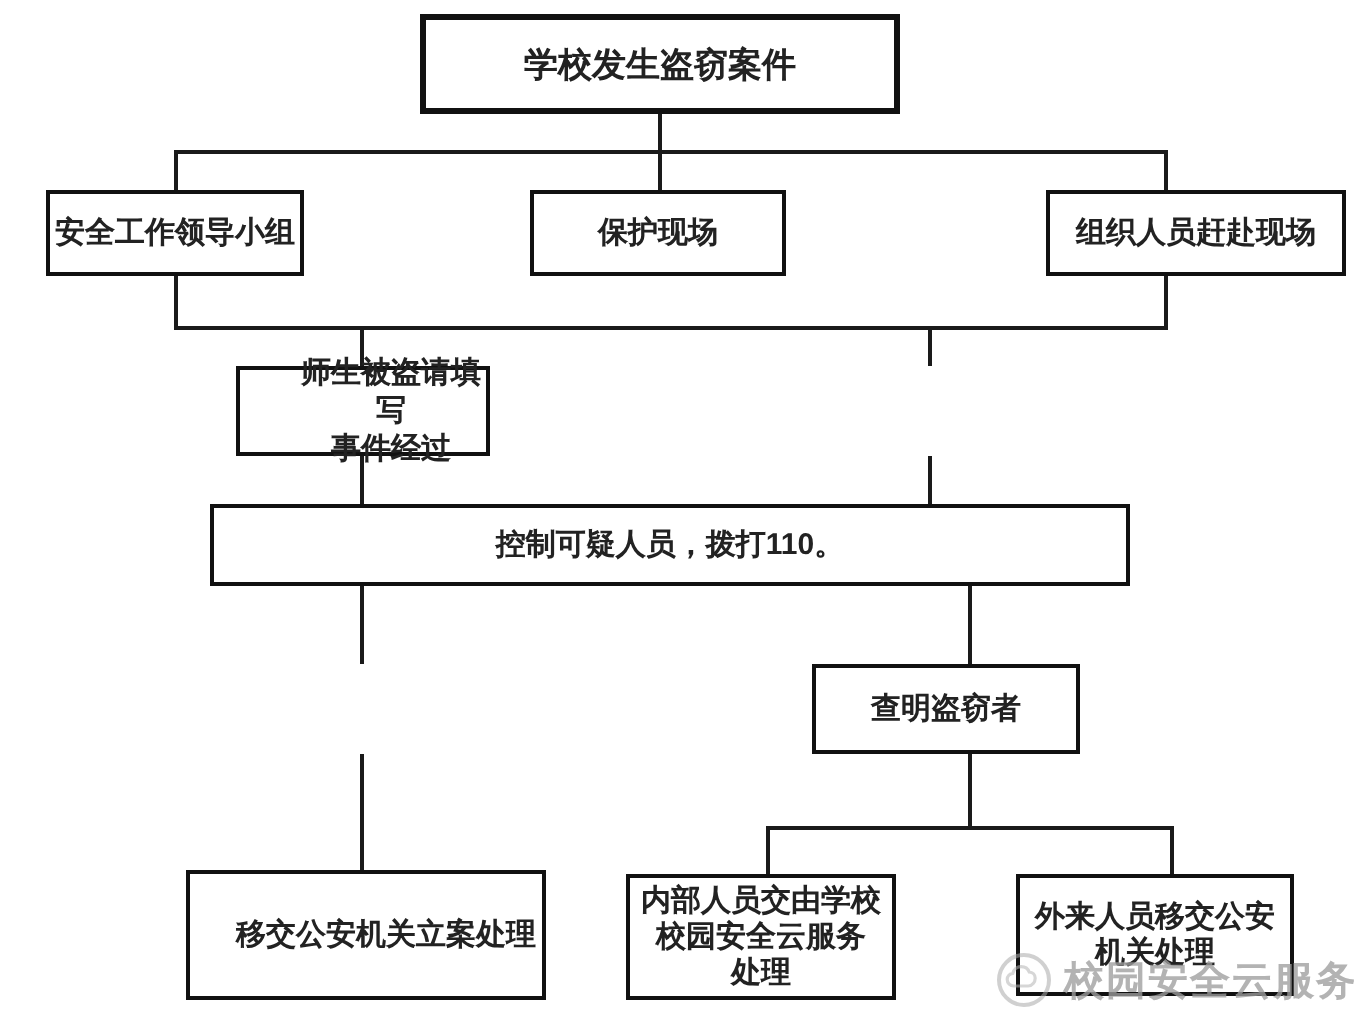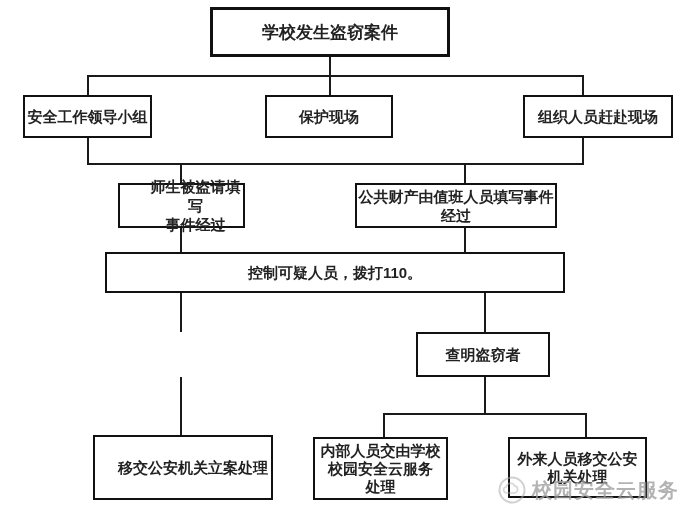--- a/index.html
+++ b/index.html
@@ -91,30 +91,26 @@
     <span>保护现场</span>
   </div>
   <div class="node" style="left:507px; top:95px;  width:150px; height:43px;margin-left:16px;">
     <span>组织人员赶赴现场</span>
   </div>
 
   <div class="node" style="left:118px; top:183px; width:127px; height:45px;padding-left:28px;">
     <span>师生被盗请填写
 事件经过</span>
   </div>
-  <div class="node" style="left:355px; top:183px; width:202px; height:45px;">
-    <span>公共财产由值班人员填写事件
-经过</span>
-  </div>
 
   <div class="node" style="left:105px; top:252px; width:460px; height:41px;">
     <span>控制可疑人员，拨打110。</span>
   </div>
 
-  <div class="node" style="left:416px; top:332px; width:134px; height:45px;align-items:center;">
+  <div class="node" style="left:406px; top:332px; width:134px; height:45px;align-items:center;">
     <span>查明盗窃者</span>
   </div>
 
   <div class="node" style="left:93px;  top:435px; width:180px; height:65px;padding-left:20px;">
     <span>移交公安机关立案处理</span>
   </div>
   <div class="node" style="left:313px; top:437px; width:135px; height:63px; line-height:18px;">
     <span>内部人员交由学校
 校园安全云服务
 处理</span>

